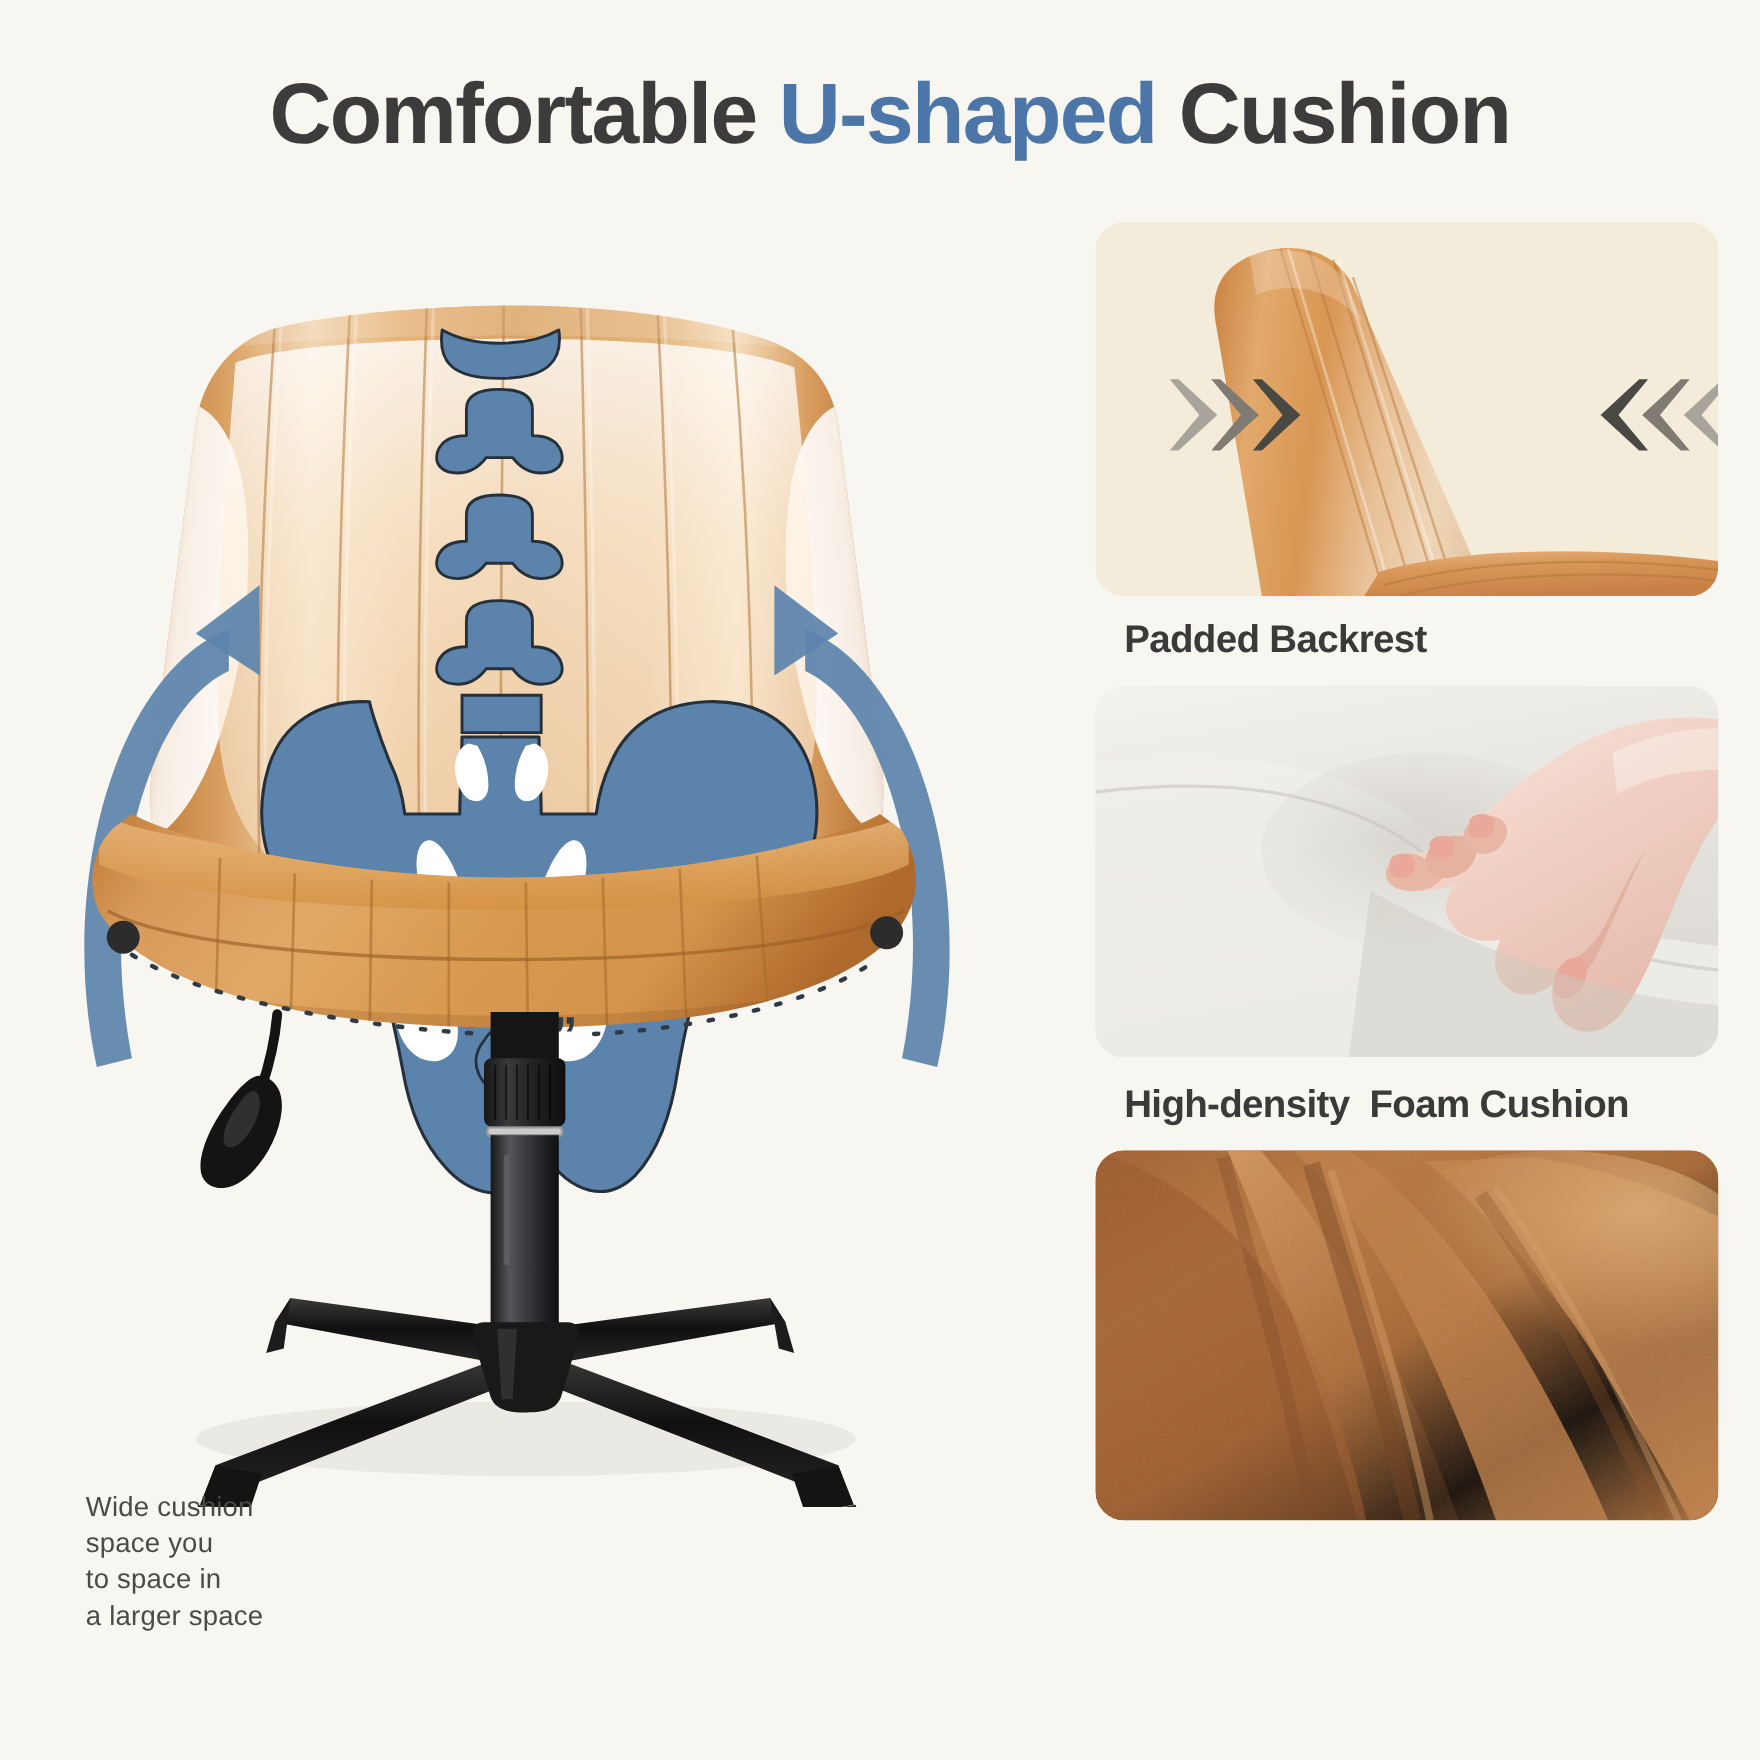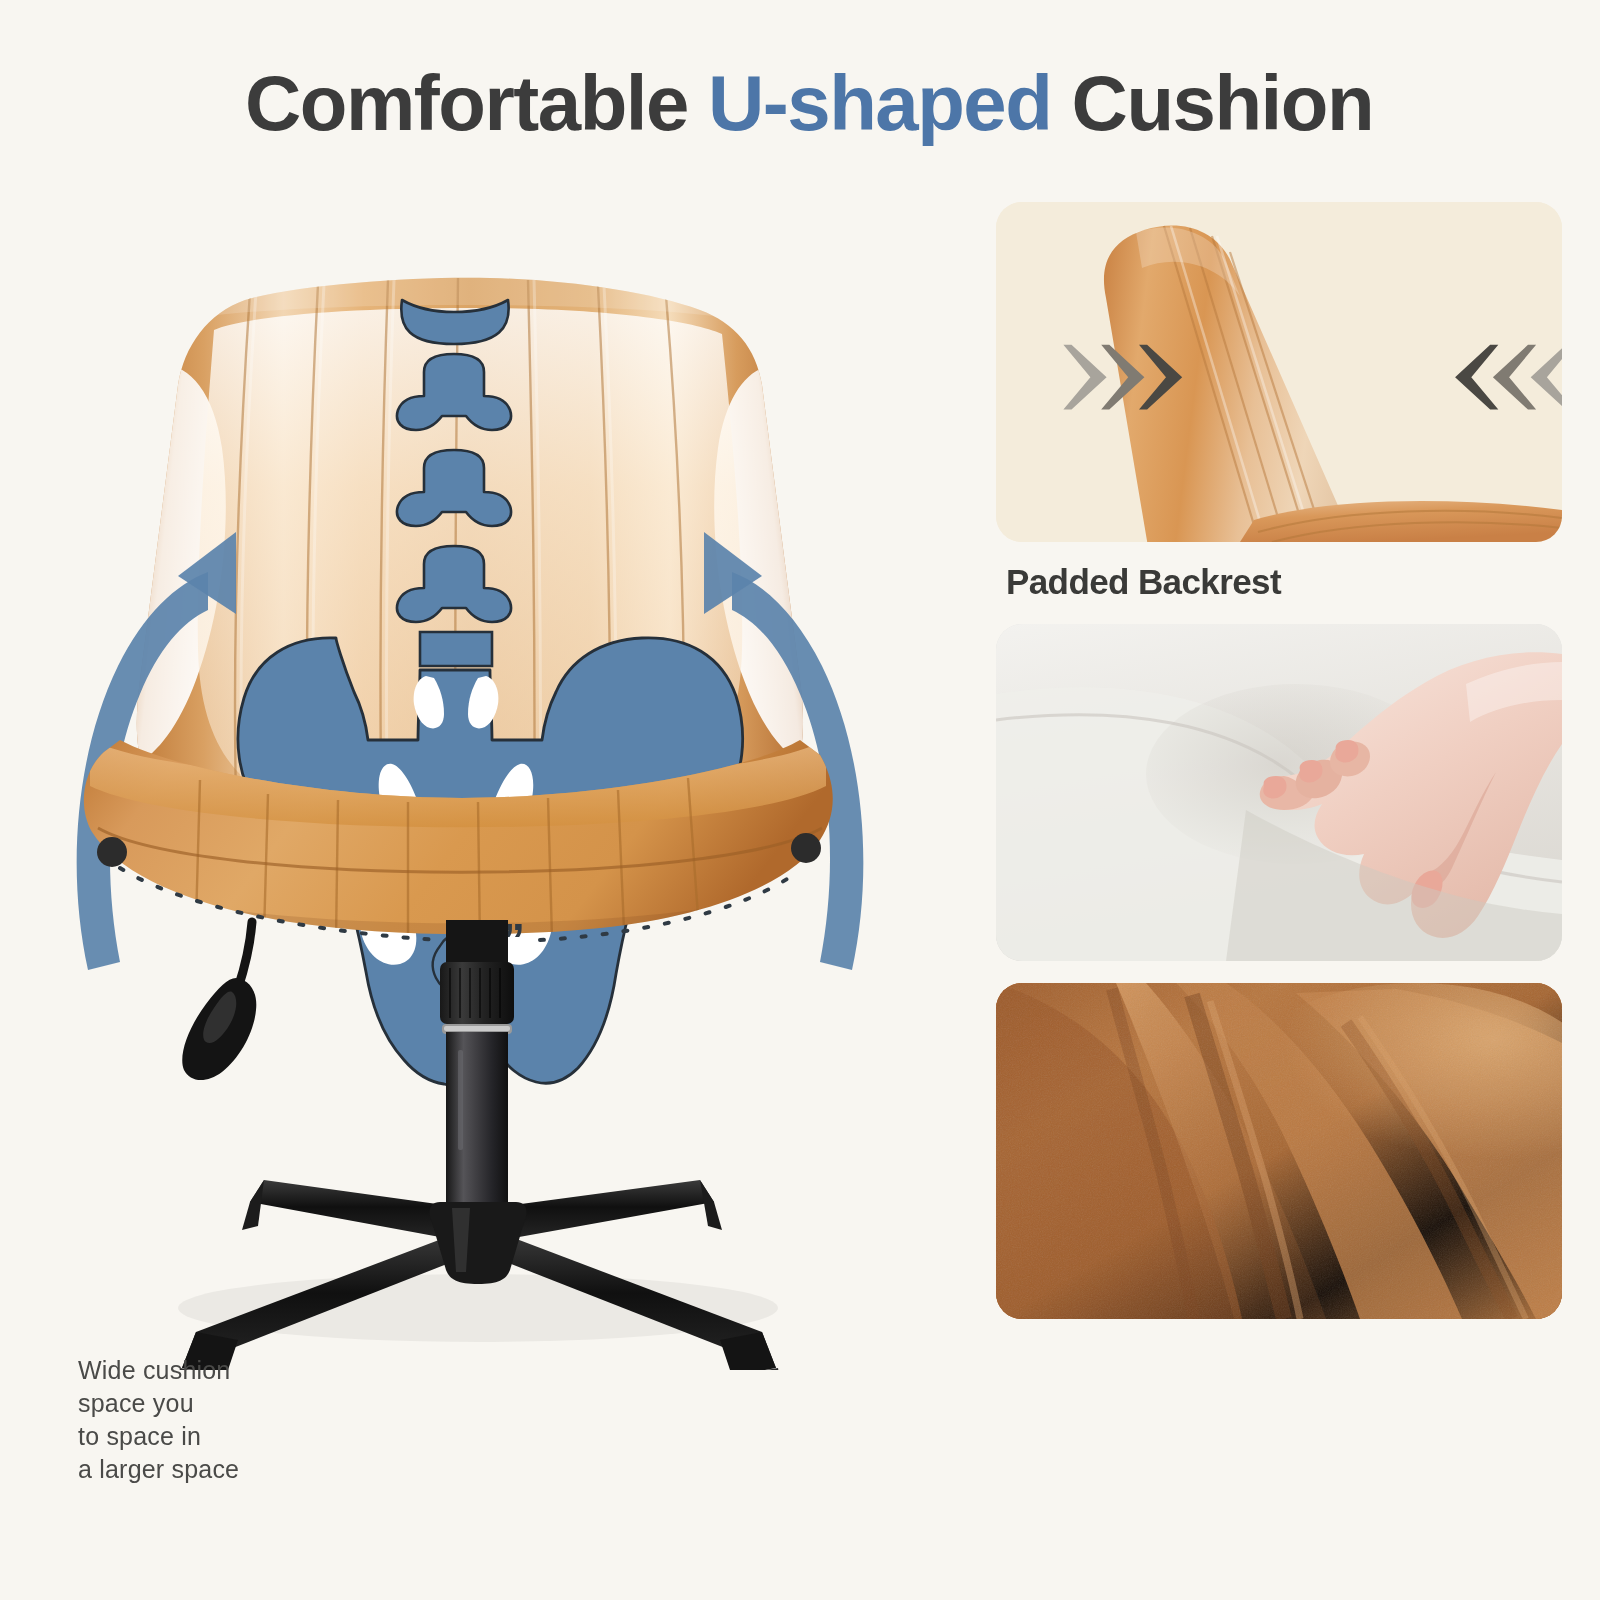--- a/index.html
+++ b/index.html
@@ -42,21 +42,21 @@
   .card{
     width:566px; border-radius:26px; overflow:hidden; position:relative;
   }
   .card-1{ height:340px; background:#f4ecdb; }
   .card-2{ height:337px; background:#e2e2e0; }
   .card-3{ height:336px; background:#b4713e; }
 
   .cap{
     font-size:35px; font-weight:bold; color:#3a3a38;
     letter-spacing:-.6px; white-space:pre;
-    margin-top:20px; margin-left:10px;
+    margin-top:20px; margin-left:26px;
   }
   .cap-2{ margin-top:23px; }
   .cap-3{ margin-top:22px; margin-left:6px; }
 
   .card-1 svg,.card-2 svg,.card-3 svg{ display:block; width:566px; height:100%; }
 </style>
 </head>
 <body>
 
 <div class="headline">
@@ -445,20 +445,21 @@
                    C324,156 316,160 310,158 C304,156 302,152 304,146 Z" fill="#e9a899"></path>
           <path d="M340,126 C338,120 344,116 352,116 C360,116 364,122 362,130
                    C360,136 352,140 346,138 C340,136 338,132 340,126 Z" fill="#e9a899"></path>
           <path d="M420,282 C414,278 414,268 420,258 C426,248 436,244 442,248
                    C448,252 448,264 442,274 C436,284 426,286 420,282 Z" fill="#e9a899"></path>
         </g>
 
         <path d="M250,186 C300,214 370,246 440,266 C480,278 520,286 566,290 L566,337 L230,337 Z" fill="#cdc9c2" opacity="0.45"></path>
       </svg>
     </div>
+    <div class="cap cap-2">High-density  Foam Cushion</div>
   </div>
 
   <div class="card-block">
     <div class="card card-3">
       <svg viewBox="0 0 566 336" xmlns="http://www.w3.org/2000/svg">
         <defs>
           <linearGradient id="lth" x1="0" y1="0" x2="1" y2="1">
             <stop offset="0" stop-color="#a4612f"></stop>
             <stop offset="0.25" stop-color="#bf7d43"></stop>
             <stop offset="0.5" stop-color="#ab6a34"></stop>

